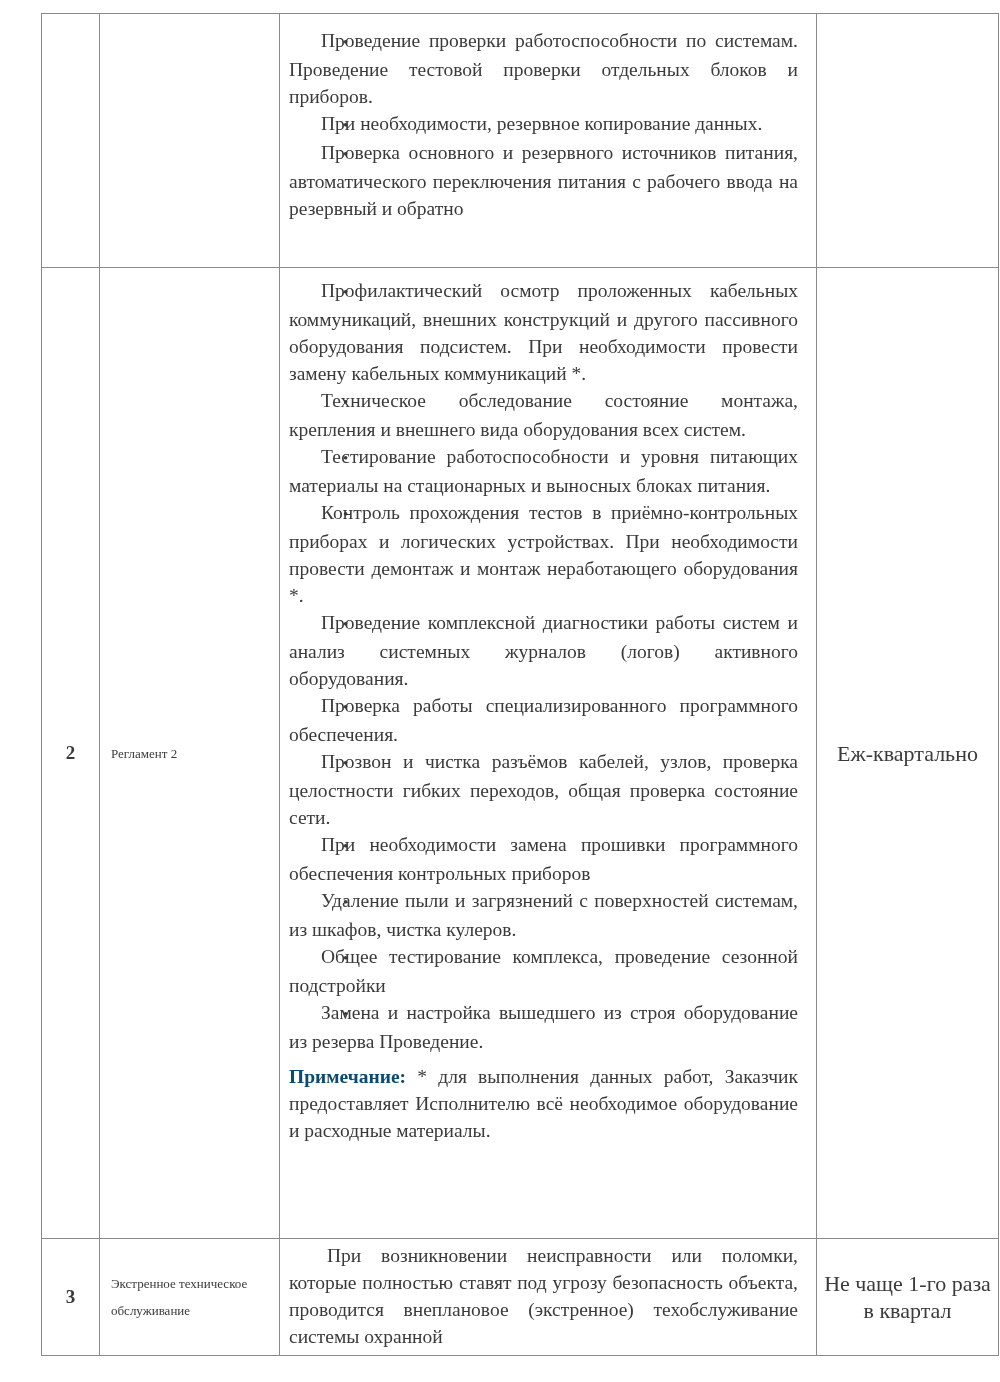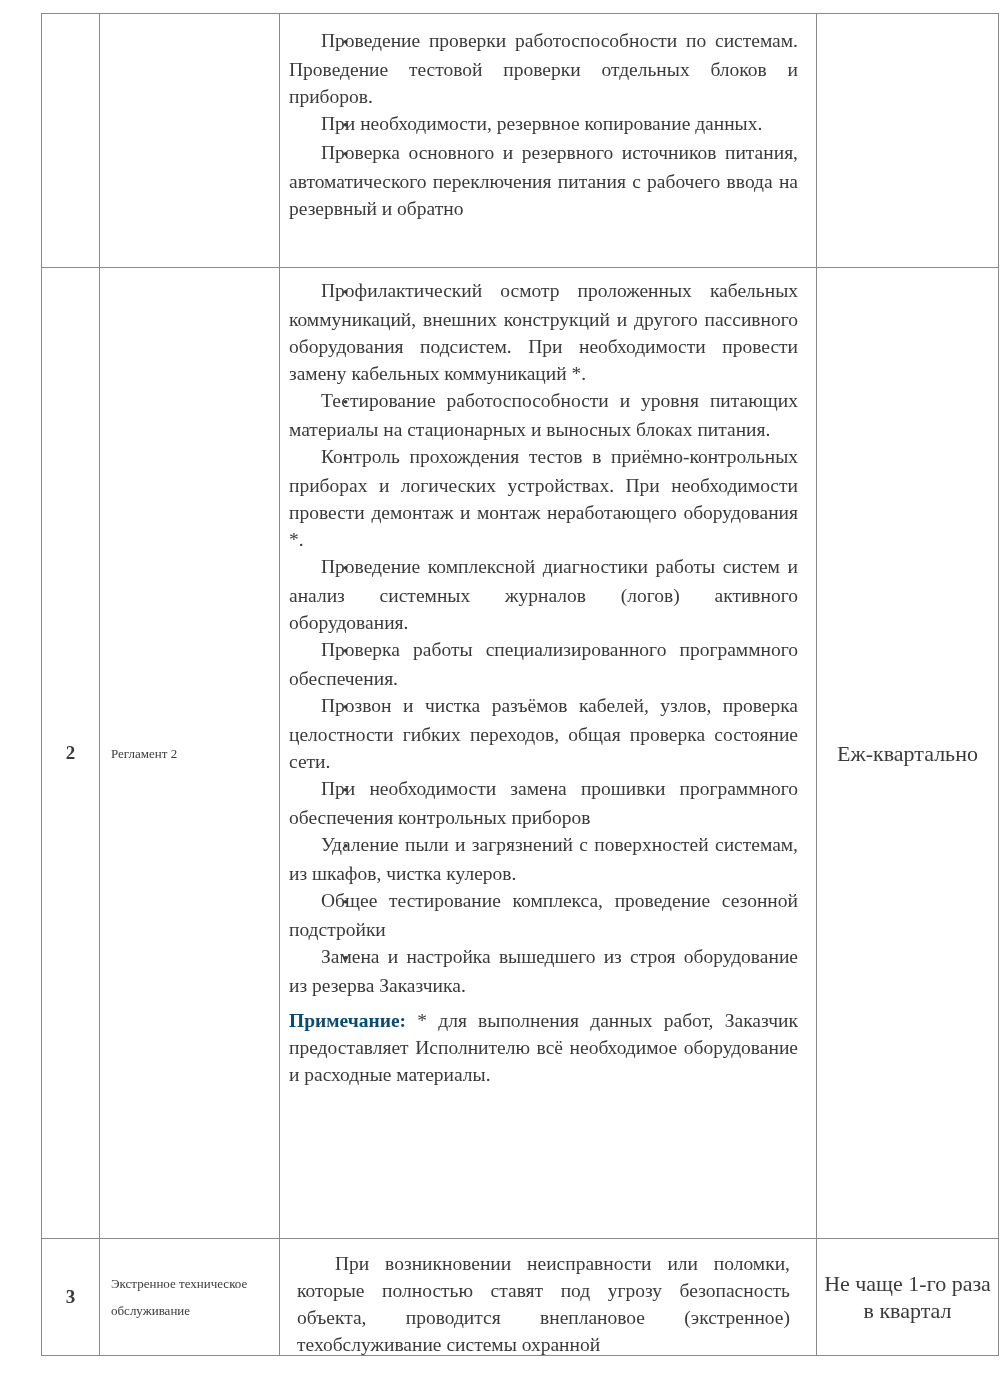--- a/index.html
+++ b/index.html
@@ -8,21 +8,21 @@
   .tbl { position: absolute; left: 41px; top: 13px; width: 956px;
          border-left: 1.5px solid #8a8a8a; border-right: 1.5px solid #8a8a8a; border-top: 1.5px solid #8a8a8a; }
   .row { display: flex; border-bottom: 1.5px solid #8a8a8a; }
   .cell { box-sizing: border-box; }
   .c1 { width: 58px; border-right: 1.5px solid #8a8a8a; display: flex; align-items: center; justify-content: center; font-weight: bold; font-size: 19px; }
   .c2 { width: 180px; border-right: 1.5px solid #8a8a8a; display: flex; align-items: center; padding-left: 11px; font-size: 13px; line-height: 27px; }
   .c3 { width: 537px; border-right: 1.5px solid #8a8a8a; padding: 0 18px 0 9px; font-size: 19.5px; line-height: 27px; text-align: justify; }
   .c4 { flex: 1; display: flex; align-items: center; justify-content: center; text-align: center; font-size: 22px; line-height: 27px; }
   .bullet { text-indent: 38px; margin: 0; }
   .bullet::before { content: "\2022"; display: inline-block; width: 0; margin-left: -6px; margin-right: 0; font-size: 15px; position: relative; left: -16px; }
-  .para { margin: 8px; text-indent: 38px; }
+  .para { margin: 0; text-indent: 38px; }
   .note { margin: 8px 0 0 0; }
   .note b { color: #0c4a6e; }
   .r1 { height: 253px; }
   .r1 .c3 { padding-top: 13px; }
   .r2 { height: 970px; }
   .r2 .c3 { padding-top: 9px; }
   .r3 { height: 116px; border-bottom: 1.5px solid #8a8a8a; }
   .r3 .c3 { padding-top: 3px; }
   .r3 .c2 { line-height: 27px; }
 </style>
@@ -40,29 +40,30 @@
       <p class="bullet">Проверка основного и резервного источников питания, автоматического переключения питания с рабочего ввода на резервный и обратно</p>
     </div>
     <div class="cell c4"></div>
   </div>
 
   <div class="row r2">
     <div class="cell c1">2</div>
     <div class="cell c2">Регламент 2</div>
     <div class="cell c3">
       <p class="bullet">Профилактический осмотр проложенных кабельных коммуникаций, внешних конструкций и другого пассивного оборудования подсистем. При необходимости провести замену кабельных коммуникаций *.</p>
+      <p class="bullet">Техническое обследование состояние монтажа, крепления и внешнего вида оборудования всех систем.</p>
       <p class="bullet">Тестирование работоспособности и уровня питающих материалы на стационарных и выносных блоках питания.</p>
       <p class="bullet">Контроль прохождения тестов в приёмно-контрольных приборах и логических устройствах. При необходимости провести демонтаж и монтаж неработающего оборудования *.</p>
       <p class="bullet">Проведение комплексной диагностики работы систем и анализ системных журналов (логов) активного оборудования.</p>
       <p class="bullet">Проверка работы специализированного программного обеспечения.</p>
       <p class="bullet">Прозвон и чистка разъёмов кабелей, узлов, проверка целостности гибких переходов, общая проверка состояние сети.</p>
       <p class="bullet">При необходимости замена прошивки программного обеспечения контрольных приборов</p>
       <p class="bullet">Удаление пыли и загрязнений с поверхностей системам, из шкафов, чистка кулеров.</p>
       <p class="bullet">Общее тестирование комплекса, проведение сезонной подстройки</p>
-      <p class="bullet">Замена и настройка вышедшего из строя оборудование из резерва Заказчика.</p>
+      <p class="bullet">Замена и настройка вышедшего из строя оборудование из резерва Проведение.</p>
       <p class="note"><b>Примечание:</b><span> * для выполнения данных работ, Заказчик предоставляет Исполнителю всё необходимое оборудование и расходные материалы.</span></p>
     </div>
     <div class="cell c4">Еж-квартально</div>
   </div>
 
   <div class="row r3">
     <div class="cell c1">3</div>
     <div class="cell c2">Экстренное техническое обслуживание</div>
     <div class="cell c3">
       <p class="para">При возникновении неисправности или поломки, которые полностью ставят под угрозу безопасность объекта, проводится внеплановое (экстренное) техобслуживание системы охранной</p>

